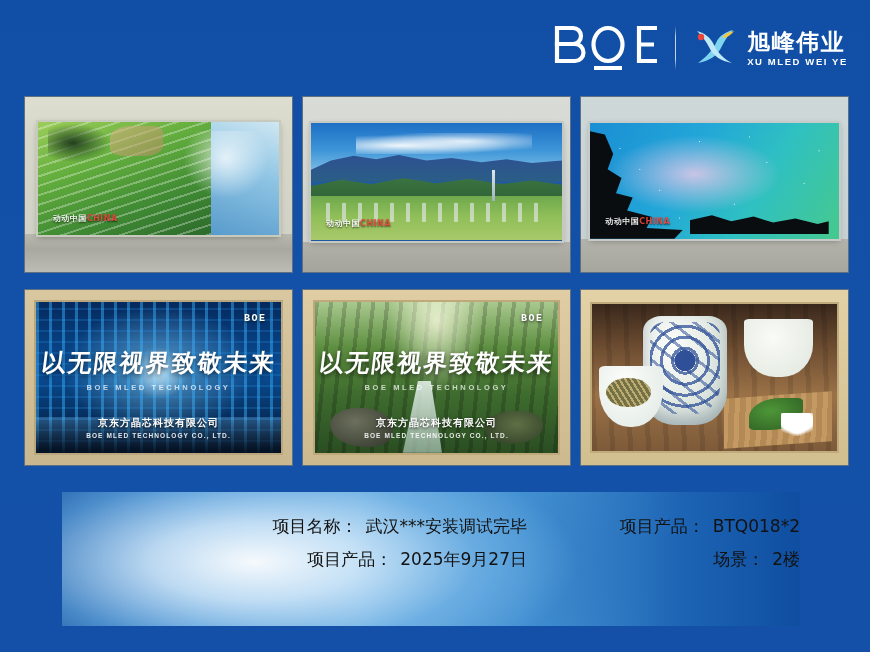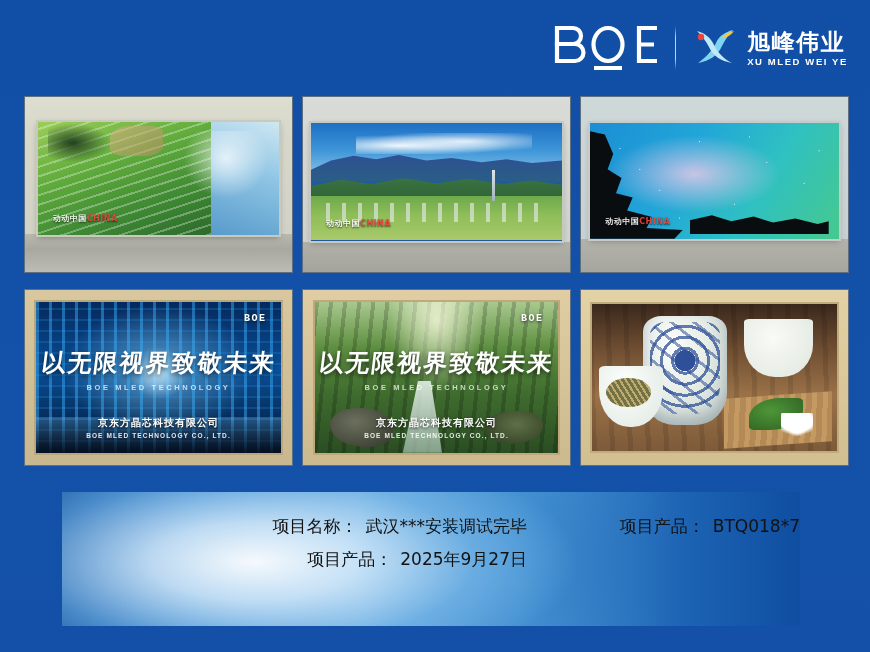--- a/index.html
+++ b/index.html
@@ -433,20 +433,24 @@
         </div>
         <div class="info-row">
           <span class="info-label">项目产品：</span>
           <span class="info-value">2025年9月27日</span>
         </div>
       </div>
 
       <div class="col-r">
         <div class="info-row">
           <span class="info-label">项目产品：</span>
-          <span class="info-value">BTQ018*7</span>
+          <span class="info-value">BTQ018*2</span>
+        </div>
+        <div class="info-row">
+          <span class="info-label">场景：</span>
+          <span class="info-value">2楼</span>
         </div>
       </div>
 
     </div>
   </div>
 
 </div>
 
 </body></html>

